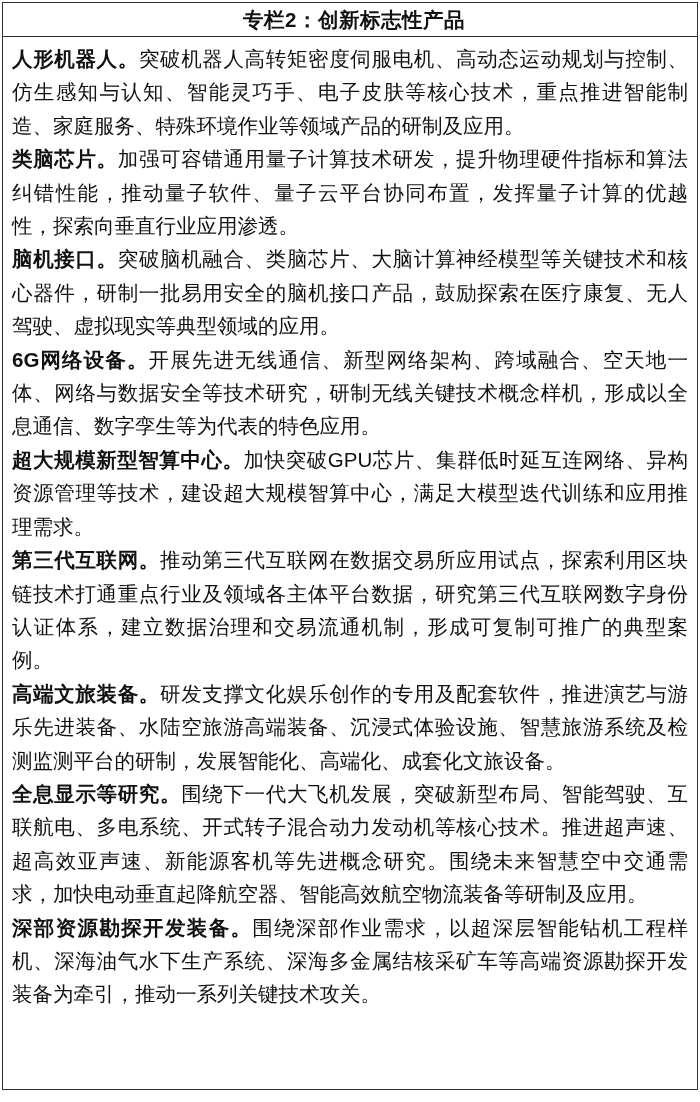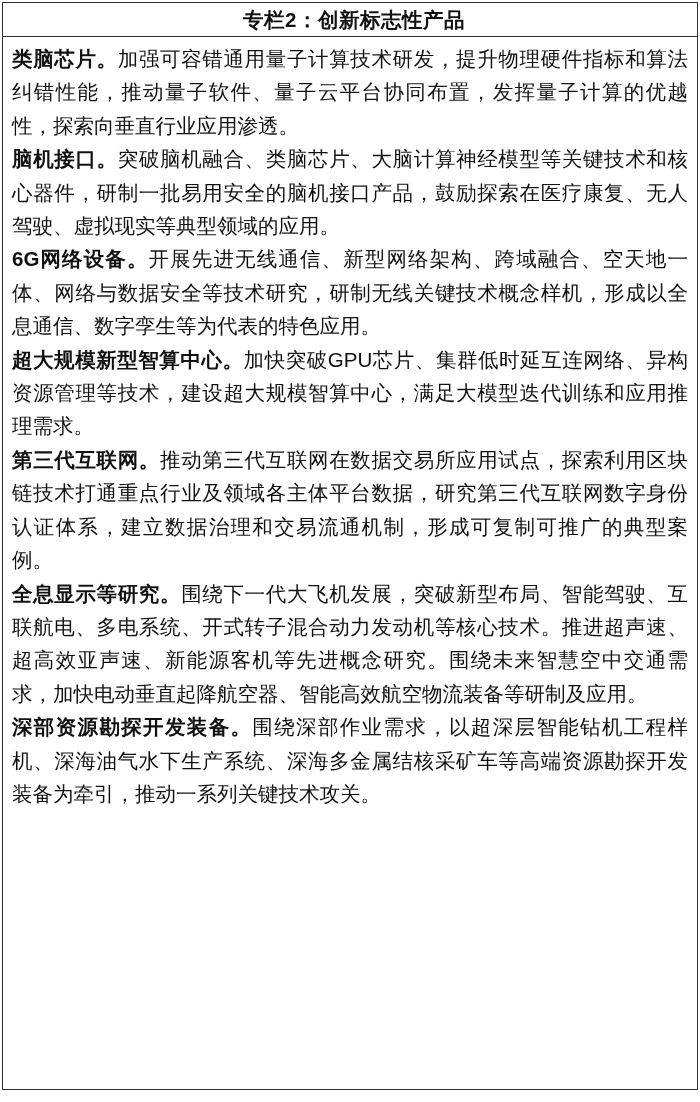--- a/index.html
+++ b/index.html
@@ -65,22 +65,24 @@
 </style>
 </head>
 <body>
 
 <div class="page">
   <div class="box">
     <div class="box-header">
       <span class="box-title">专栏2：创新标志性产品</span>
     </div>
     <div class="box-body" id="box-body">
+        <p class="para"><strong>人形机器人。</strong><span>突破机器人高转矩密度伺服电机、高动态运动规划与控制、仿生感知与认知、智能灵巧手、电子皮肤等核心技术，重点推进智能制造、家庭服务、特殊环境作业等领域产品的研制及应用。</span></p>
         <p class="para"><strong>类脑芯片。</strong><span>加强可容错通用量子计算技术研发，提升物理硬件指标和算法纠错性能，推动量子软件、量子云平台协同布置，发挥量子计算的优越性，探索向垂直行业应用渗透。</span></p>
         <p class="para"><strong>脑机接口。</strong><span>突破脑机融合、类脑芯片、大脑计算神经模型等关键技术和核心器件，研制一批易用安全的脑机接口产品，鼓励探索在医疗康复、无人驾驶、虚拟现实等典型领域的应用。</span></p>
         <p class="para"><strong>6G网络设备。</strong><span>开展先进无线通信、新型网络架构、跨域融合、空天地一体、网络与数据安全等技术研究，研制无线关键技术概念样机，形成以全息通信、数字孪生等为代表的特色应用。</span></p>
         <p class="para"><strong>超大规模新型智算中心。</strong><span>加快突破GPU芯片、集群低时延互连网络、异构资源管理等技术，建设超大规模智算中心，满足大模型迭代训练和应用推理需求。</span></p>
         <p class="para"><strong>第三代互联网。</strong><span>推动第三代互联网在数据交易所应用试点，探索利用区块链技术打通重点行业及领域各主体平台数据，研究第三代互联网数字身份认证体系，建立数据治理和交易流通机制，形成可复制可推广的典型案例。</span></p>
+        <p class="para"><strong>高端文旅装备。</strong><span>研发支撑文化娱乐创作的专用及配套软件，推进演艺与游乐先进装备、水陆空旅游高端装备、沉浸式体验设施、智慧旅游系统及检测监测平台的研制，发展智能化、高端化、成套化文旅设备。</span></p>
         <p class="para"><strong>全息显示等研究。</strong><span>围绕下一代大飞机发展，突破新型布局、智能驾驶、互联航电、多电系统、开式转子混合动力发动机等核心技术。推进超声速、超高效亚声速、新能源客机等先进概念研究。围绕未来智慧空中交通需求，加快电动垂直起降航空器、智能高效航空物流装备等研制及应用。</span></p>
         <p class="para"><strong>深部资源勘探开发装备。</strong><span>围绕深部作业需求，以超深层智能钻机工程样机、深海油气水下生产系统、深海多金属结核采矿车等高端资源勘探开发装备为牵引，推动一系列关键技术攻关。</span></p>
       </div>
   </div>
 </div>
 
 </body></html>

